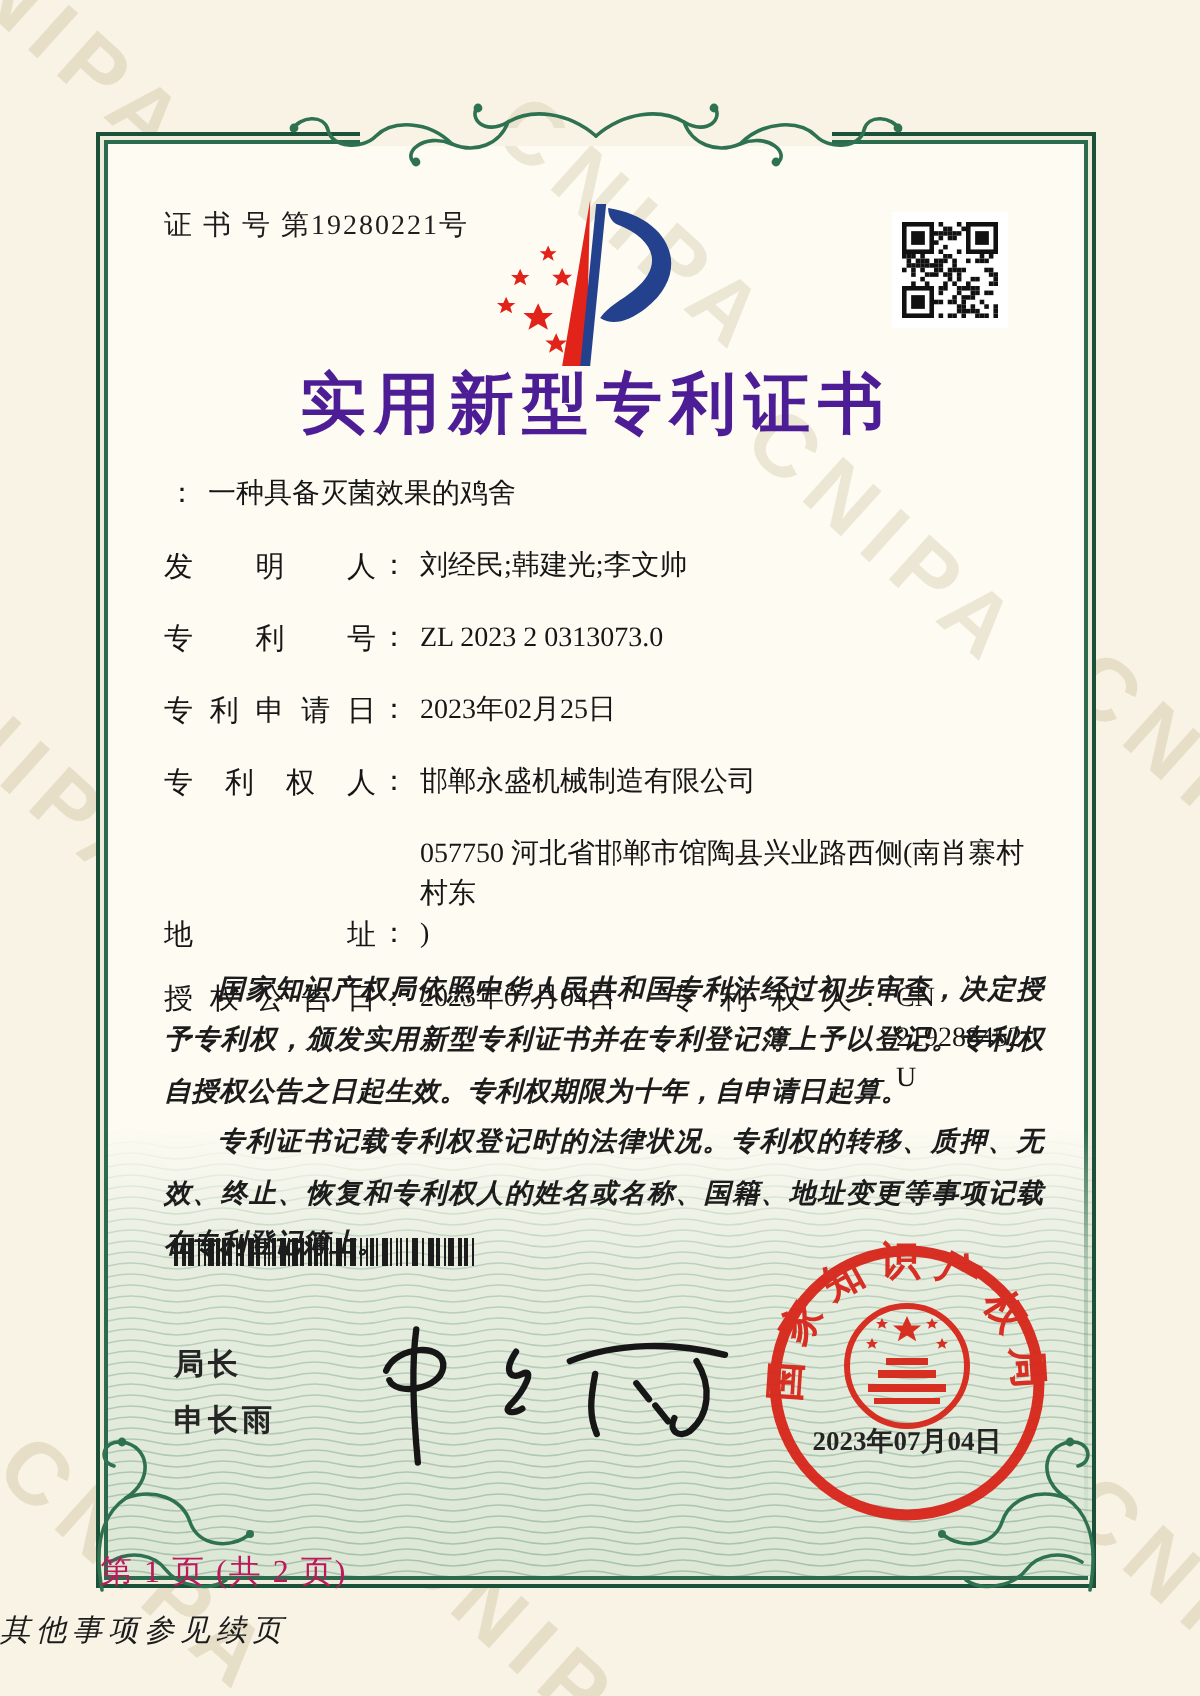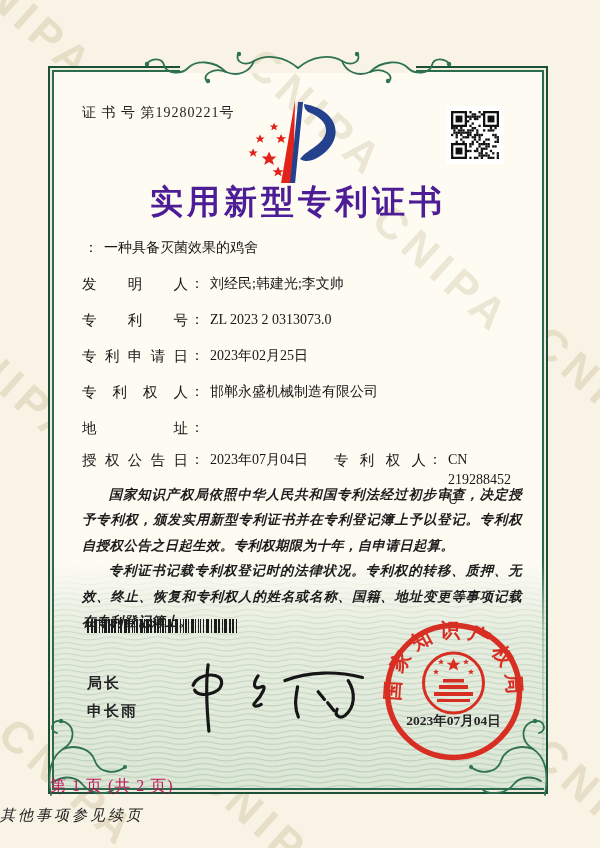--- a/index.html
+++ b/index.html
@@ -304,20 +304,24 @@
         <span class="fvalue">2023年02月25日</span>
       </div>
       <div class="frow">
         <span class="flabel">专利权人</span>
         <span class="fcolon">：</span>
         <span class="fvalue">邯郸永盛机械制造有限公司</span>
       </div>
       <div class="frow" style="margin-bottom:12px;align-items:flex-end;">
         <span class="flabel">地址</span>
           <span class="fcolon">：</span>
+        <span class="fvalue">
+          <span>057750 河北省邯郸市馆陶县兴业路西侧(南肖寨村村东</span>
+          <span style="display:block">)</span>
+        </span>
       </div>
       <div class="frow">
         <div class="pair pair1">
           <span class="flabel">授权公告日</span>
             <span class="fcolon">：</span>
           <span class="fvalue">2023年07月04日</span>
         </div>
         <div class="pair pair2">
           <span class="flabel">专利权人</span>
             <span class="fcolon">：</span>

